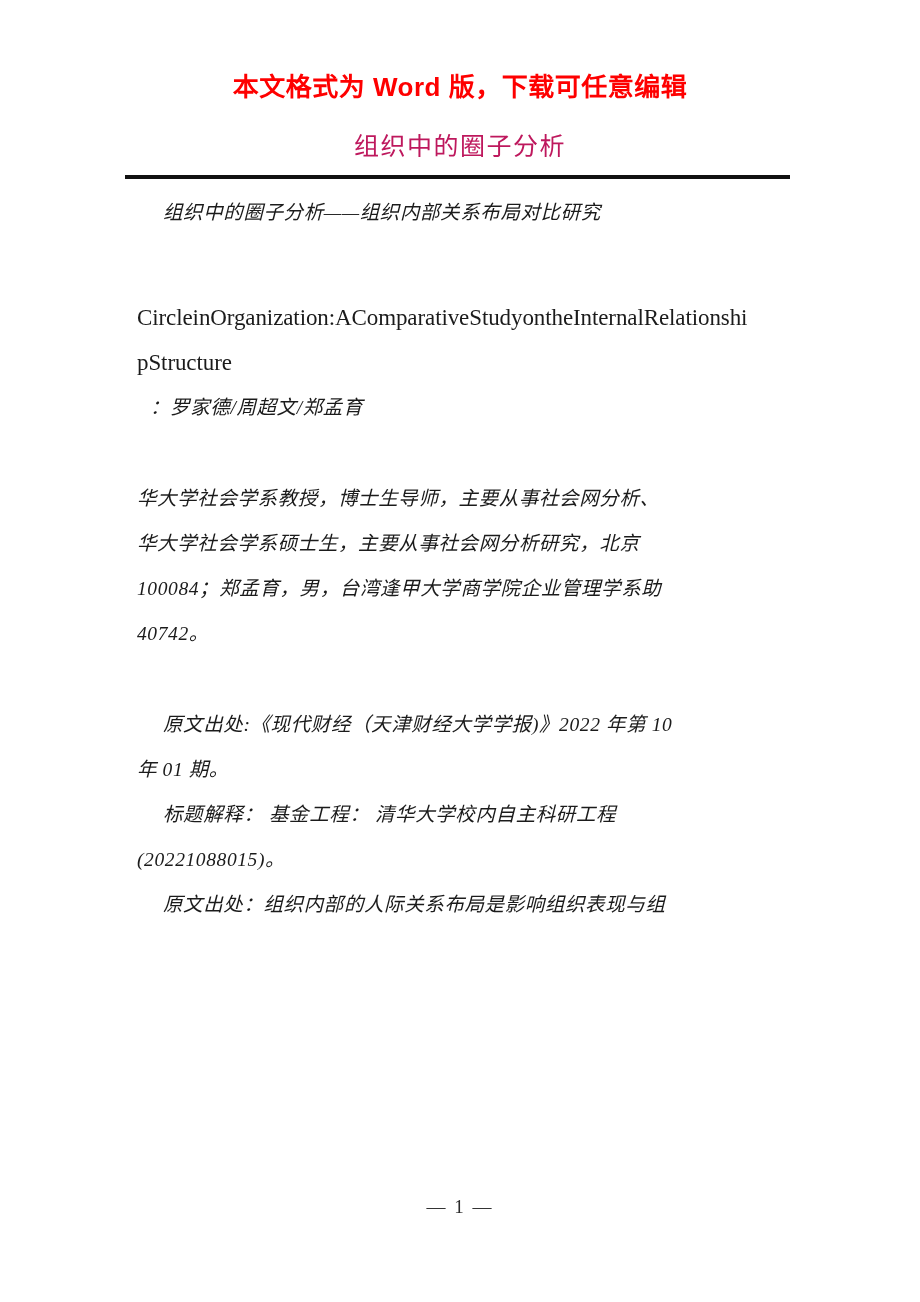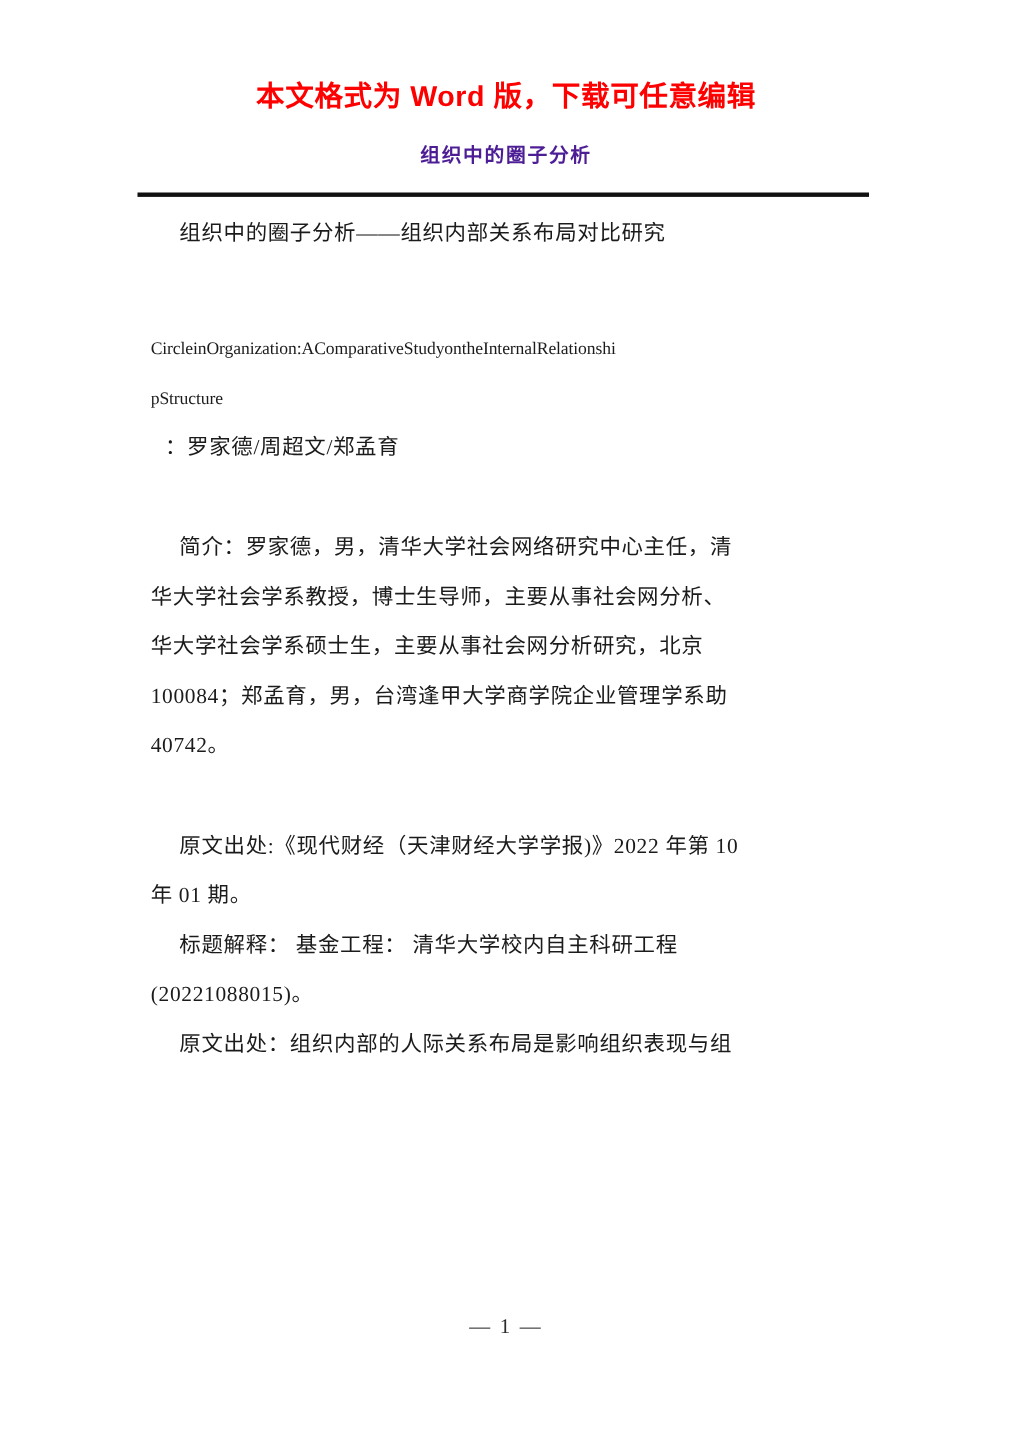--- a/index.html
+++ b/index.html
@@ -40,23 +40,23 @@
     white-space: nowrap;
   }
 
   
   .doc-title {
     position: absolute;
     left: 0;
     top: 126px;
     width: 920px;
     text-align: center;
-    color: #4c1d95;
-    font-weight: bold;
-    font-size: 18px;
+    color: #be185d;
+    font-weight: normal;
+    font-size: 25px;
     letter-spacing: 1.5px;
     font-family: "Liberation Sans", "DejaVu Sans", sans-serif;
     white-space: nowrap;
   }
 
   
   .title-rule {
     position: absolute;
     left: 125px;
     top: 175px;
@@ -77,26 +77,27 @@
     font-size: 19.5px;
     line-height: 45px;
     color: #1b1b1b;
     white-space: pre;
     letter-spacing: 0.2px;
   }
 
   .line.cjk {
     font-family: "Liberation Serif", "DejaVu Serif", serif;
     letter-spacing: 0.6px;
+    font-style: italic;
   }
 
   .line.latin {
     font-family: "Liberation Serif", "DejaVu Serif", serif;
     letter-spacing: -0.1px;
-    font-size: 16px;
+    font-size: 23px;
   }
 
   .indent-2 {
     padding-left: 26px;
   }
   .indent-1 {
     padding-left: 13px;
   }
   .gap-md { height: 46px; }
   .gap-lg { height: 60px; }
@@ -137,21 +138,20 @@
 
     <div class="line latin">CircleinOrganization:AComparativeStudyontheInternalRelationshi</div>
 
     <div class="line latin">pStructure</div>
 
 
     <div class="line cjk indent-1">：罗家德/周超文/郑孟育</div>
 
     <div class="gap-md"></div>
 
-    <div class="line cjk indent-2">简介：罗家德，男，清华大学社会网络研究中心主任，清</div>
 
     <div class="line cjk">华大学社会学系教授，博士生导师，主要从事社会网分析、</div>
 
 
     <div class="line cjk track-mid">华大学社会学系硕士生，主要从事社会网分析研究，北京</div>
 
     <div class="line cjk">100084；郑孟育，男，台湾逢甲大学商学院企业管理学系助</div>
 
 
     <div class="line cjk">40742。</div>

